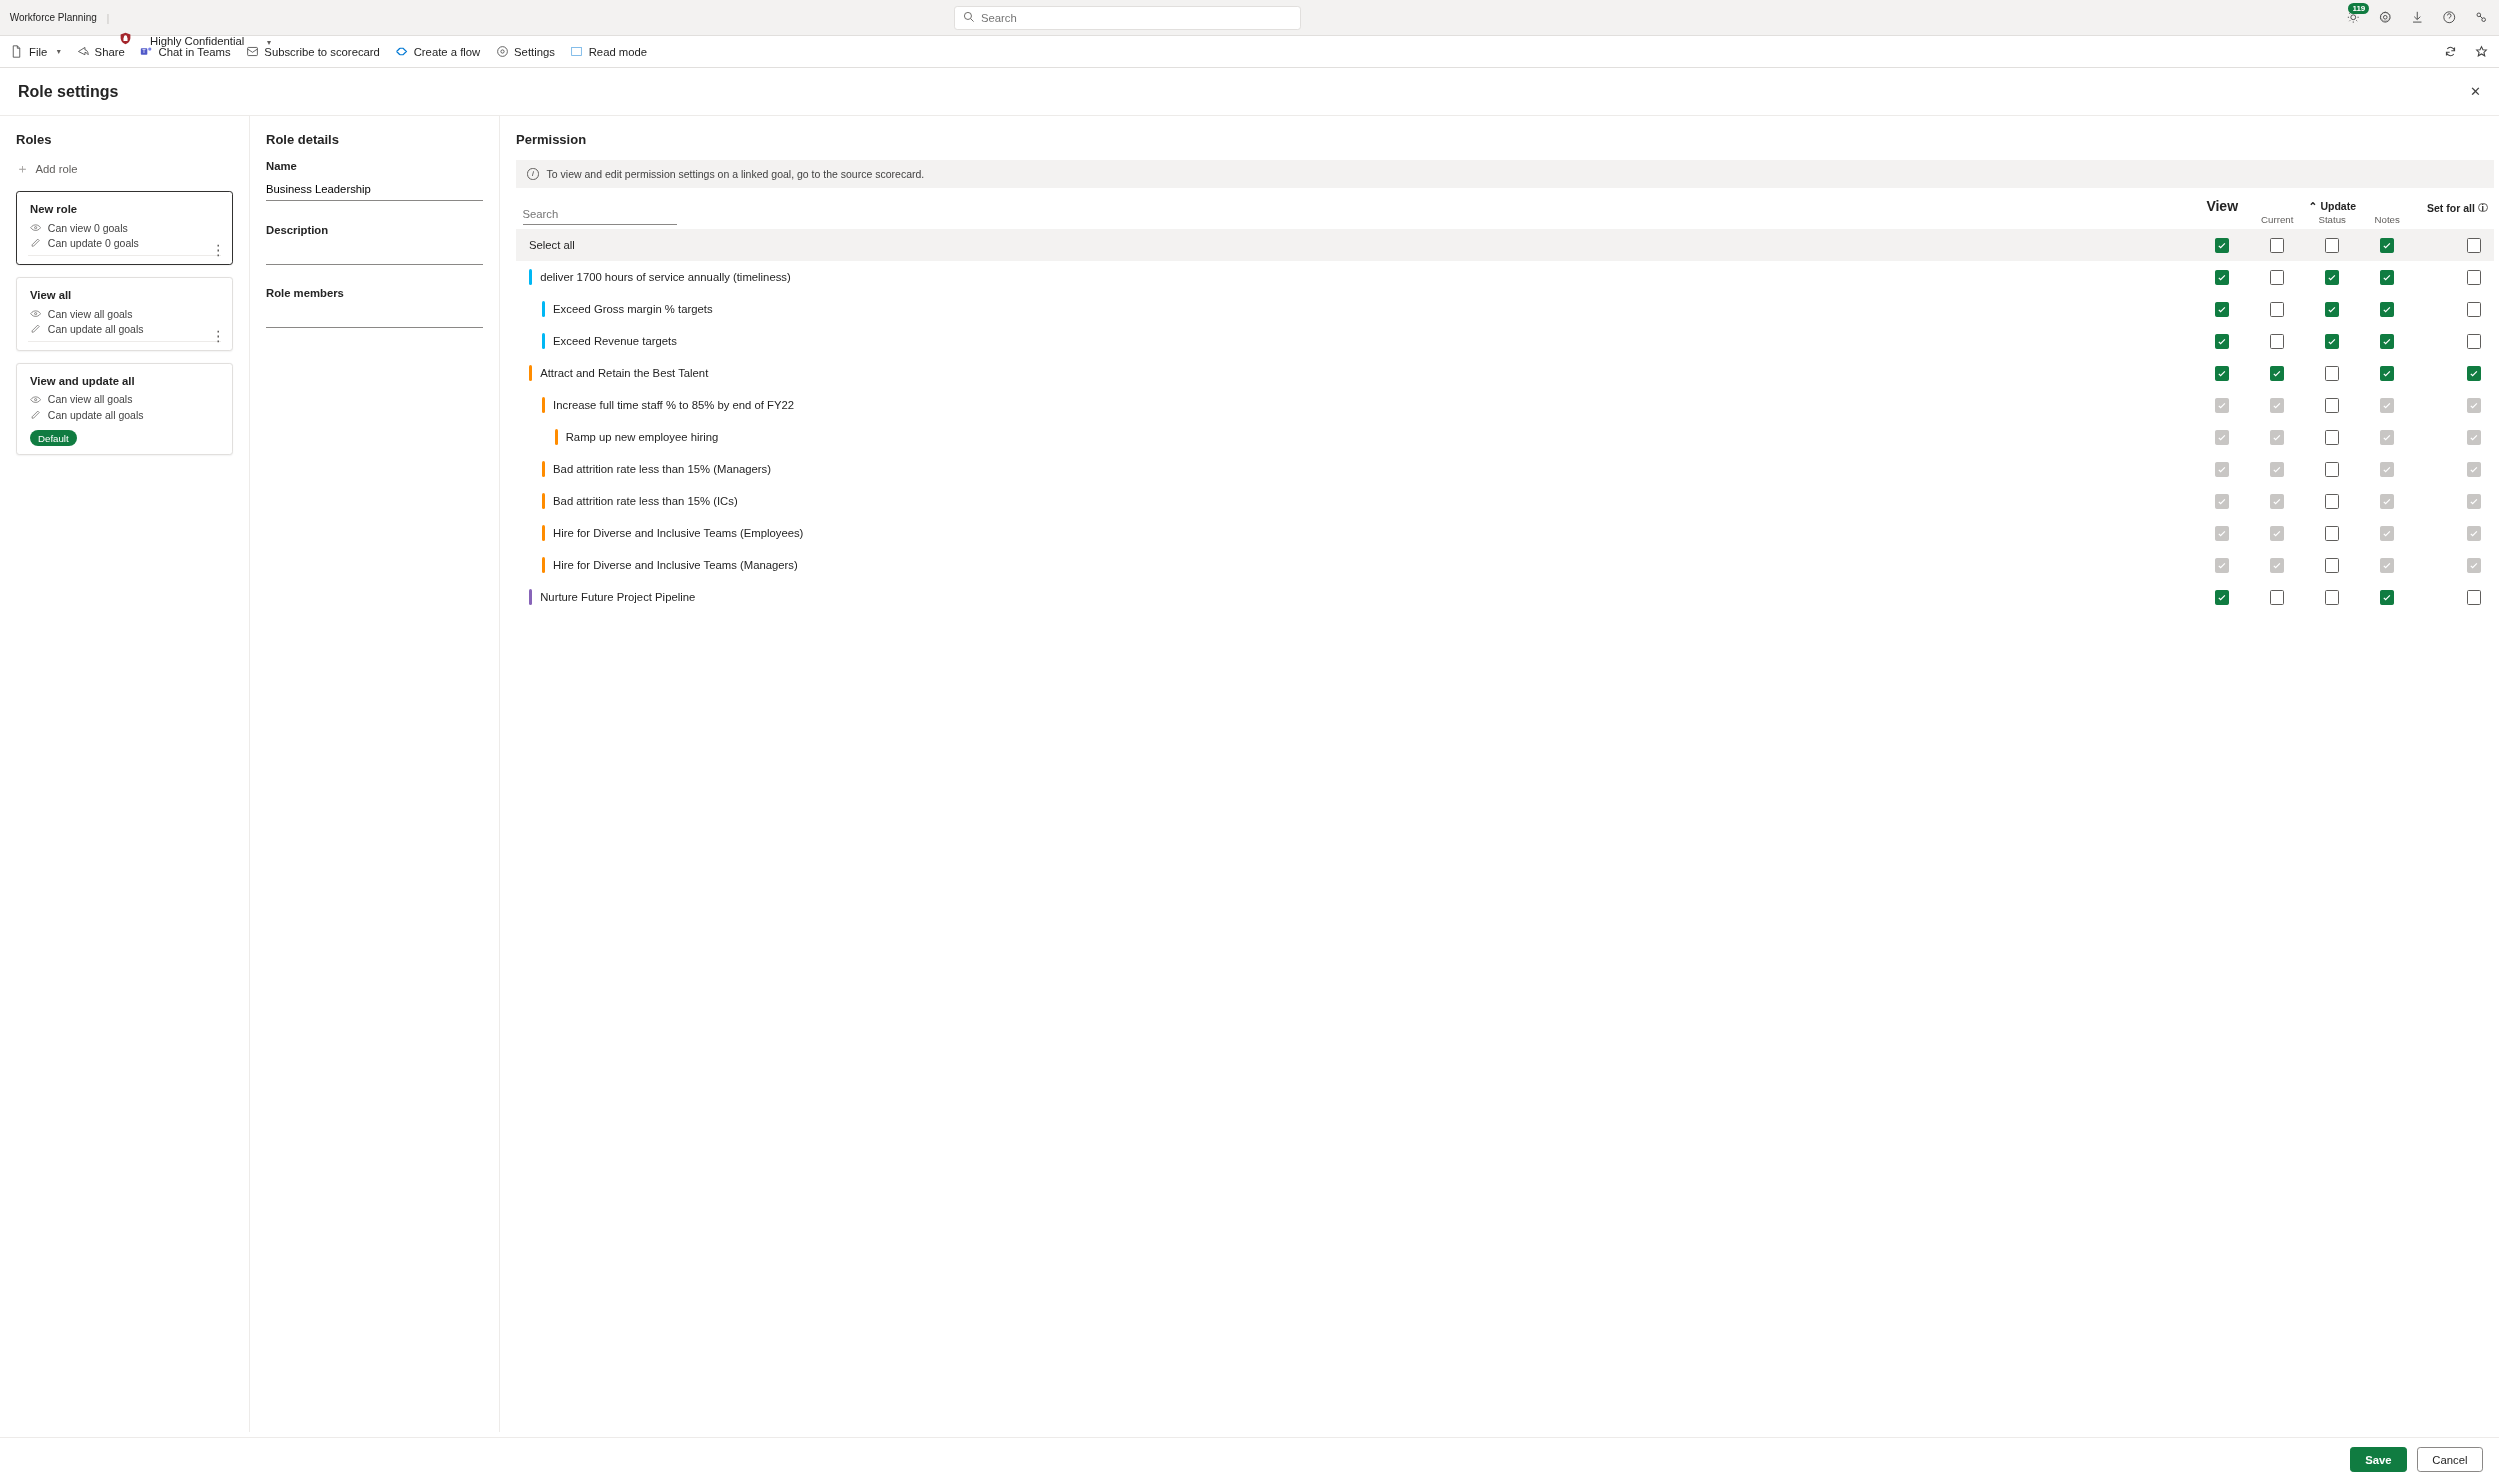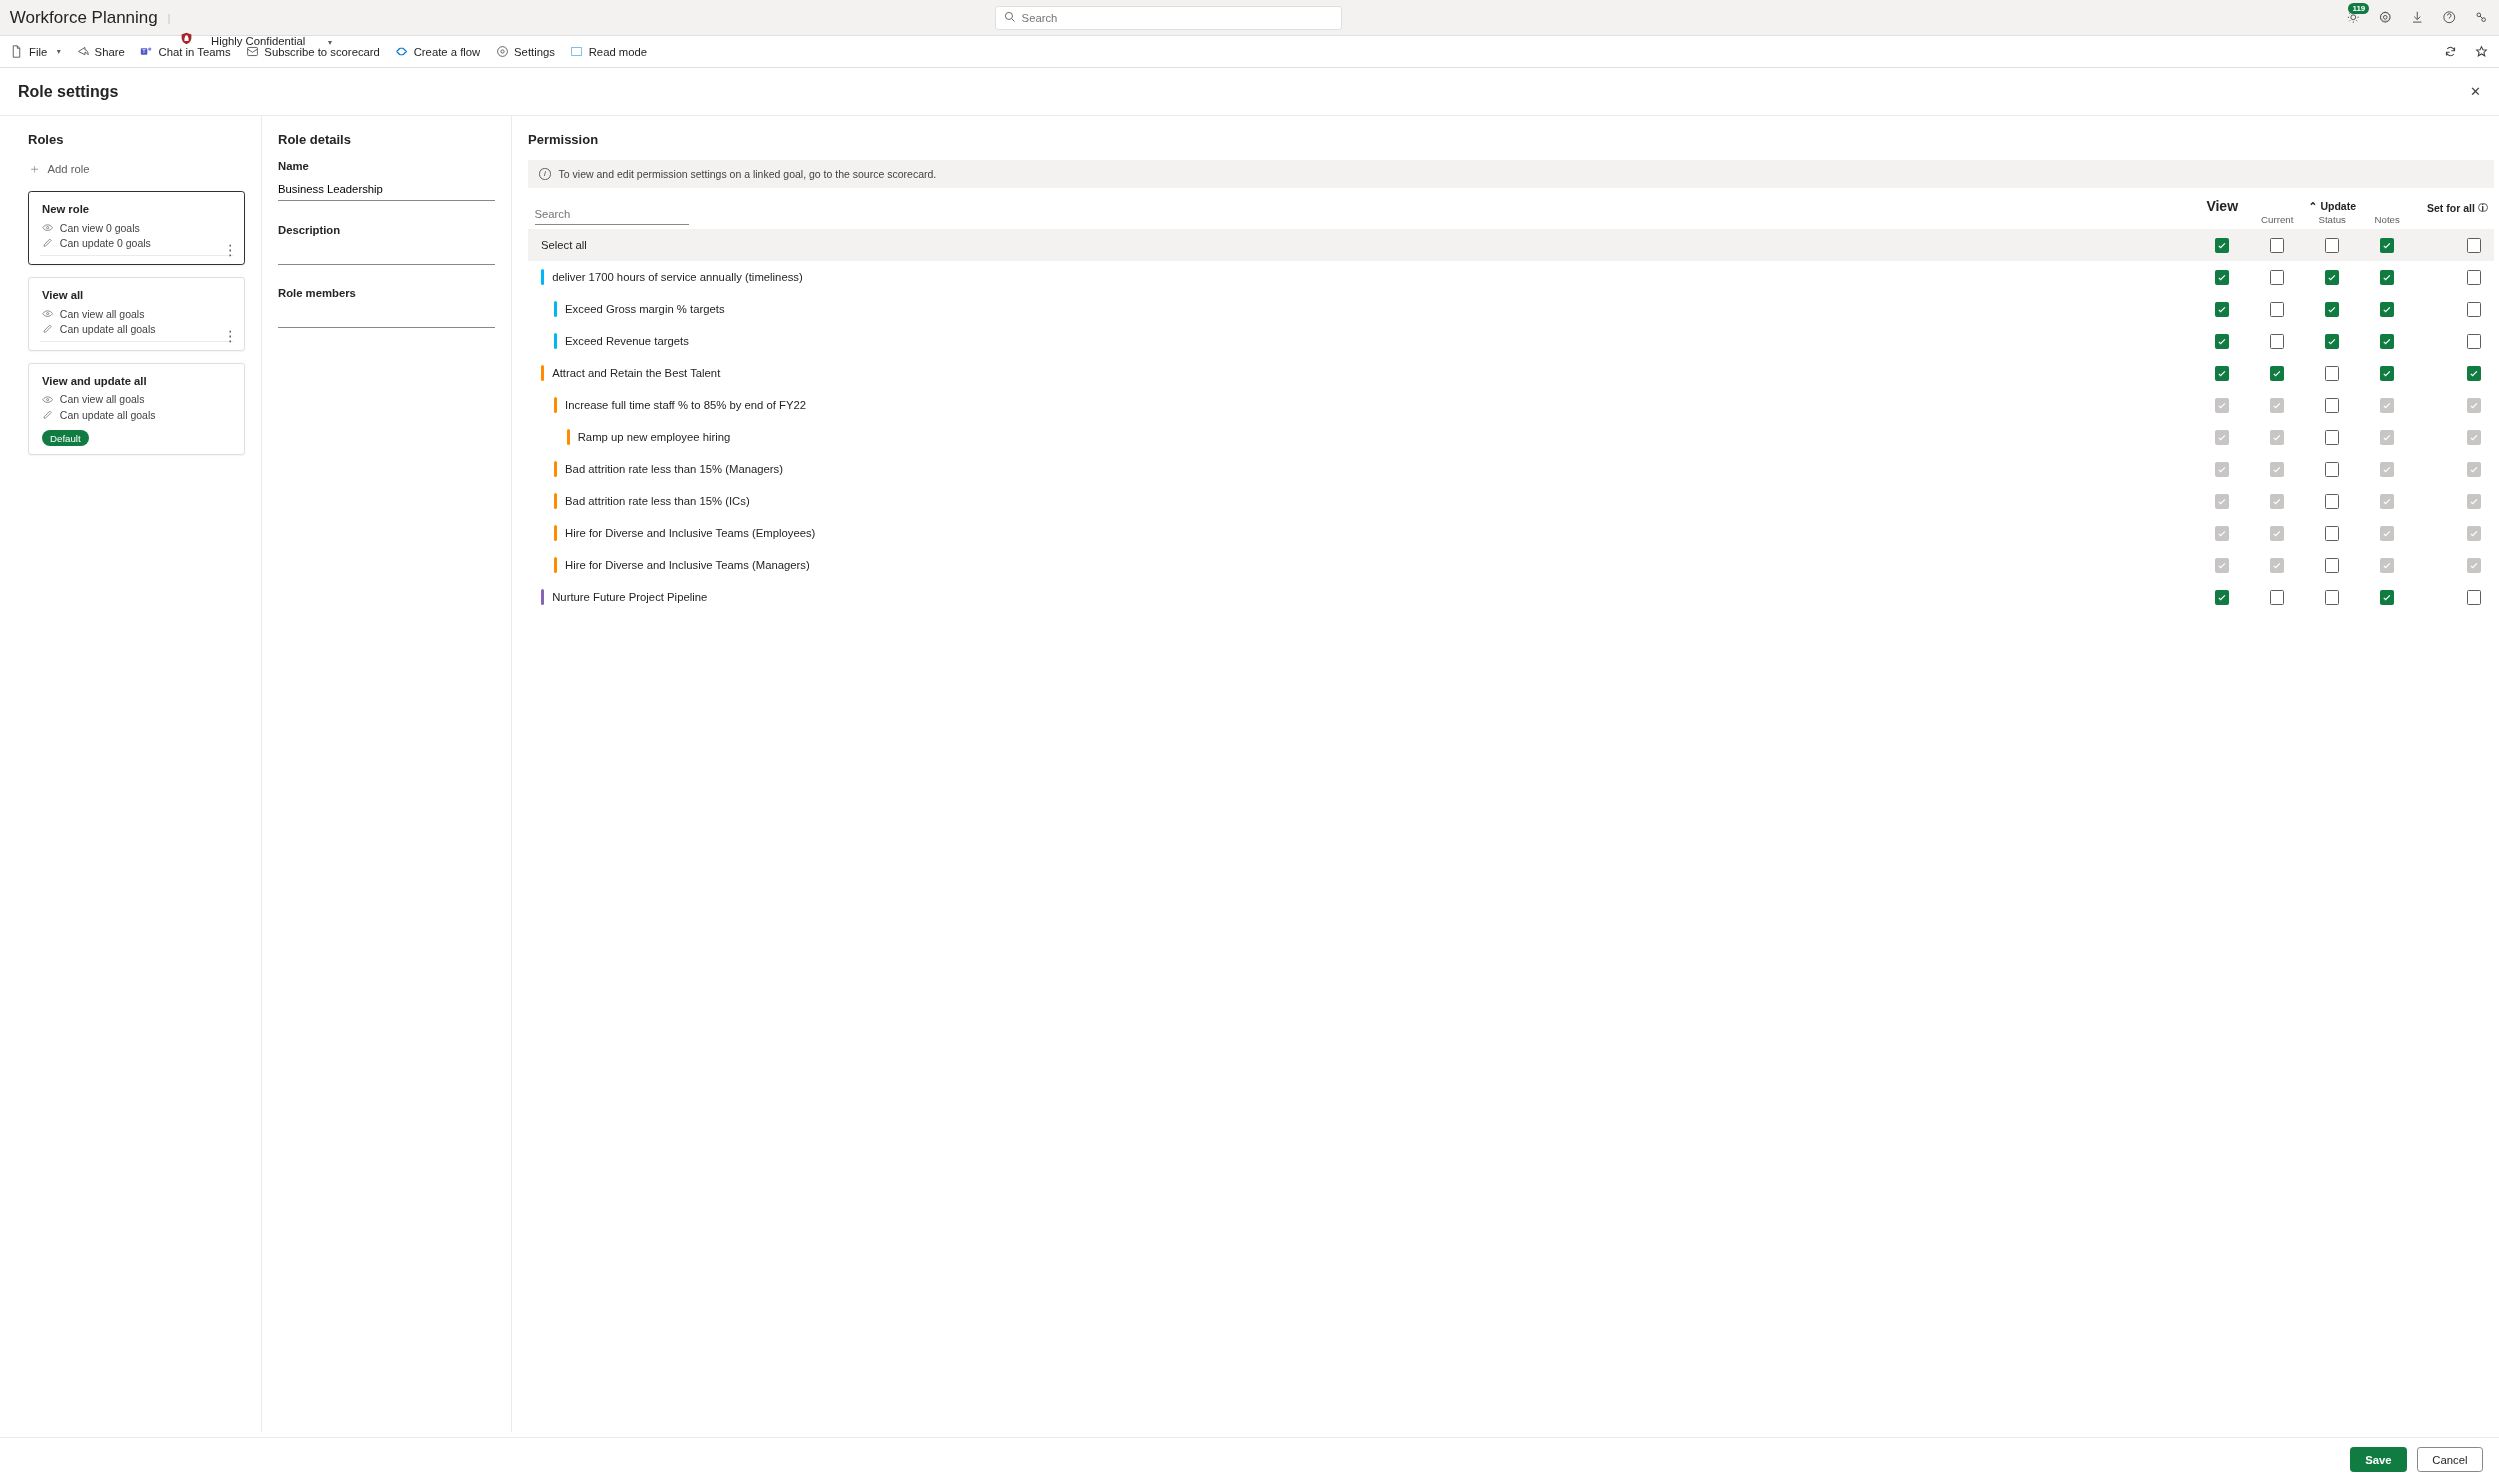--- a/index.html
+++ b/index.html
@@ -1,21 +1,21 @@
 <!DOCTYPE html>
 <html style="font-size:13px"><head>
 <meta charset="utf-8">
 <style>
 * { box-sizing: border-box; margin: 0; padding: 0; }
 body { font-family: "Segoe UI", -apple-system, sans-serif; font-size: 11.3px; color: #242424; background: #fff; }
 
 
 .topbar { height: 36px; background: #f3f2f1; display: flex; align-items: center; padding: 0 9.7px; border-bottom: 0.8px solid #e1dfdd; }
 .topbar-left { display: flex; align-items: center; gap: 6.5px; }
-.topbar-title { font-size: 17px; }
+.topbar-title { font-size: 10px; }
 .topbar-divider { color: #c8c6c4; margin: 0 3.2px; }
 .sens-label { display: flex; align-items: flex-end; gap: 18px; font-size: 11.3px; cursor: pointer; padding-right: 161px; margin-top: 44px; }
 .sens-icon { width: 13px; height: 13px; }
 .chev-down { font-size: 8px; color: #605e5c; margin-left: 4.8px; }
 .search-wrap { flex: 0 0 347px; margin-left: auto; margin-right: auto; }
 .search-box { width: 100%; height: 24px; background: #fff; border: 0.8px solid #e1dfdd; border-radius: 3.2px; display: flex; align-items: center; padding: 0 8px; gap: 6.5px; }
 .search-box input { border: none; outline: none; flex: 1; font-size: 11.3px; }
 .topbar-right { display: flex; align-items: center; gap: 16px; margin-left: auto; }
 .icon-btn { width: 16px; height: 16px; display: flex; align-items: center; justify-content: center; cursor: pointer; color: #424242; position: relative; }
 .badge { position: absolute; top: -6.5px; right: -8px; background: #107c41; color: #fff; font-size: 8px; padding: 0.8px 4px; border-radius: 6.5px; font-weight: 600; }
@@ -25,21 +25,21 @@
 .cmd-item { display: flex; align-items: center; gap: 4.8px; font-size: 11.3px; cursor: pointer; color: #242424; }
 .cmd-icon { width: 14.5px; height: 14.5px; display: inline-flex; align-items: center; justify-content: center; }
 .cmdbar-right { margin-left: auto; display: flex; gap: 14.5px; }
 
 
 .page-header { display: flex; align-items: center; justify-content: space-between; padding: 14.5px 18px; }
 .page-title { font-size: 16px; font-weight: 600; }
 .close-x { font-size: 13px; cursor: pointer; color: #424242; }
 
 
-.columns { display: flex; border-top: 0.8px solid #edebe9; height: calc(100vh - 36px - 32px - 48px - 48px); padding-left: 12px; }
+.columns { display: flex; border-top: 0.8px solid #edebe9; height: calc(100vh - 36px - 32px - 48px - 48px); }
 .col { padding: 16px; }
 .col-roles { width: 250px; border-right: 0.8px solid #edebe9; }
 .col-details { width: 250px; border-right: 0.8px solid #edebe9; }
 .col-perm { flex: 1; overflow-y: auto; padding-right: 4.8px; }
 
 .section-title { font-size: 13px; font-weight: 600; margin-bottom: 13px; }
 .add-role { display: flex; align-items: center; gap: 6.5px; color: #605e5c; font-size: 11.3px; cursor: pointer; margin-bottom: 13px; }
 .plus-icon { font-size: 13px; color: #a19f9d; }
 
 .role-card { border: 0.8px solid #e1dfdd; border-radius: 3.2px; padding: 11.3px 13px 8px 13px; margin-bottom: 11.3px; position: relative; background: #fff; box-shadow: 0 0.8px 1.6px rgba(0,0,0,0.05); cursor: pointer; }

